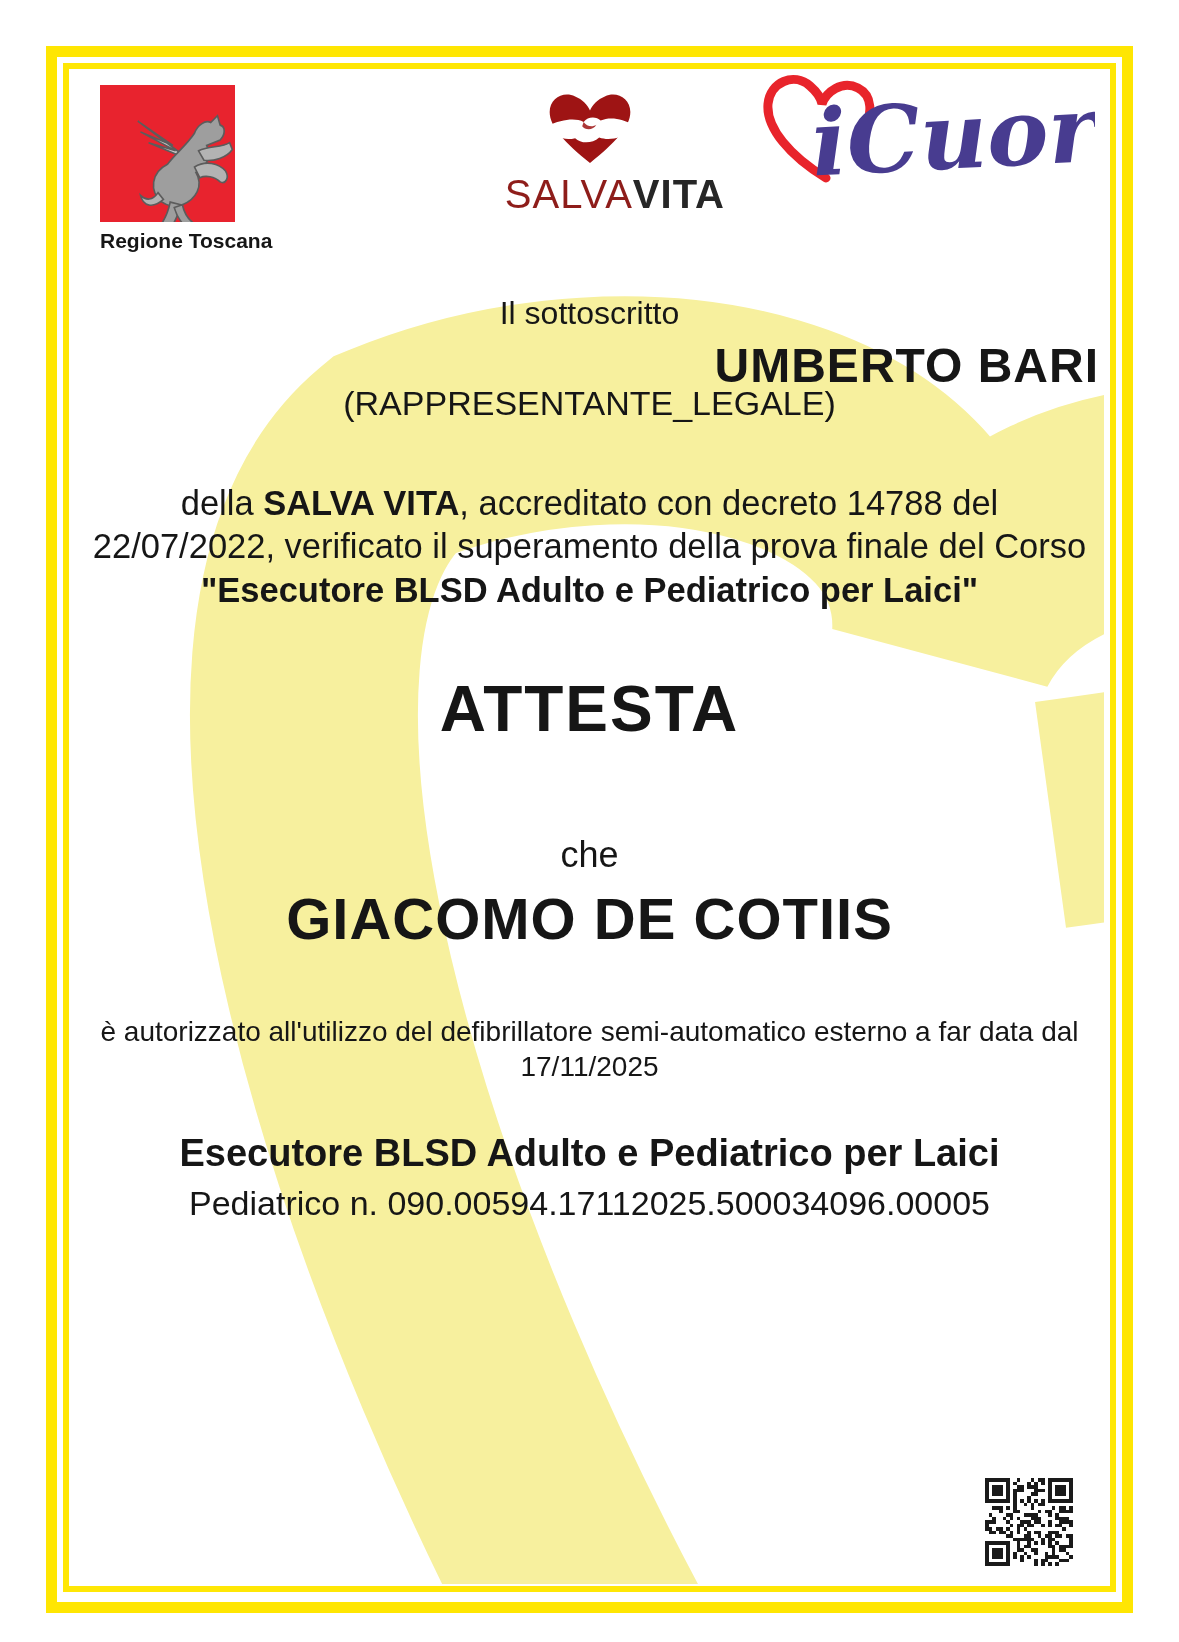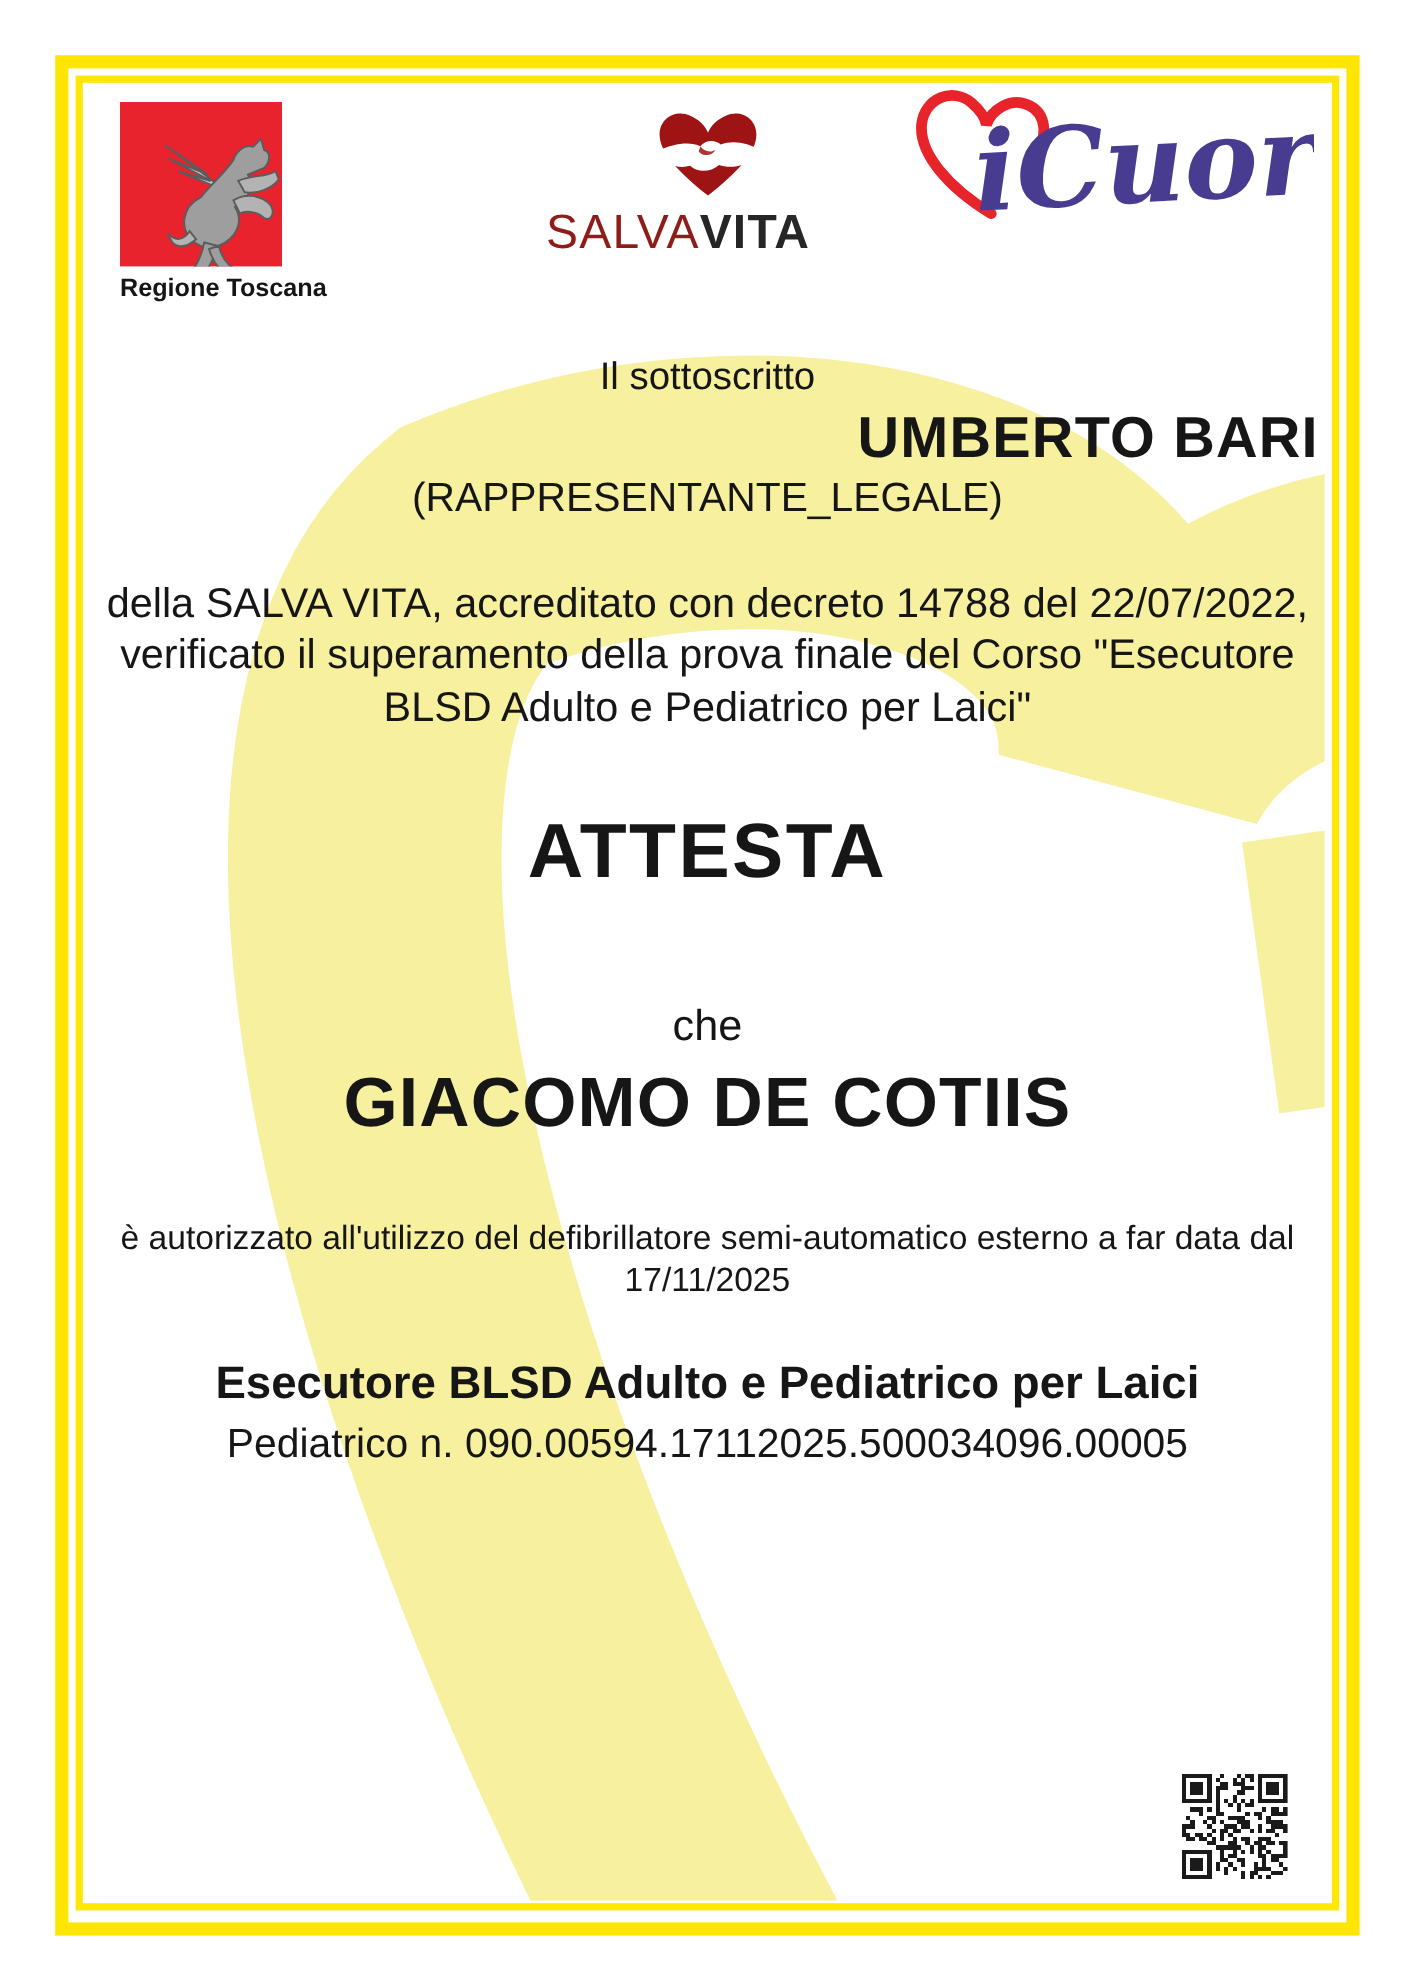--- a/index.html
+++ b/index.html
@@ -9,34 +9,34 @@
   
   #watermark-clip{left:72px;top:72px;width:1032px;height:1512px;overflow:hidden;z-index:0;}
   
   .border-outer{left:46px;top:46px;width:1087px;height:1567px;border:11px solid #ffe602;
                 box-sizing:border-box;z-index:2;pointer-events:none;}
   .border-inner{left:63px;top:63px;width:1053px;height:1529px;border:6px solid #ffe705;
                 box-sizing:border-box;z-index:2;pointer-events:none;}
   .txt{left:80px;width:1019px;text-align:center;z-index:3;}
   .intro{top:295px;font-size:32px;}
   .signer{top:338px;font-size:48px;font-weight:bold;letter-spacing:1px;text-align:right;}
-  .role{top:396px;font-size:34px;}
+  .role{top:384px;font-size:34px;}
   .body-par{top:482px;left:88px;width:1003px;font-size:34.5px;line-height:1.26;}
   .attesta{top:672px;font-size:64px;font-weight:bold;letter-spacing:2px;}
   .che{top:788px;font-size:36px;margin-top:46px;}
   .recipient{top:885px;font-size:58px;font-weight:bold;letter-spacing:1px;}
   .auth{top:998px;left:88px;width:1003px;font-size:28px;line-height:1.26;margin-top:16px;}
   .course-title{top:1132px;font-size:38px;font-weight:bold;}
   .cert-num{top:1184px;font-size:34px;}
-  .b{font-weight:normal;}
+  .b{font-weight:bold;}
   
   #logo-toscana{left:100px;top:85px;width:140px;z-index:3;}
   #toscana-box{width:135px;height:137px;background:#e8232e;}
   #toscana-label{font-size:21px;font-weight:bold;margin-top:7px;letter-spacing:0px;white-space:nowrap;}
-  #logo-salvavita{left:455px;top:88px;width:270px;text-align:left;z-index:3;}
+  #logo-salvavita{left:455px;top:88px;width:270px;text-align:right;z-index:3;}
   #salvavita-text{font-size:40px;letter-spacing:1px;margin-top:2px;white-space:nowrap;}
   #salvavita-text .salva{color:#8e1d1a;font-weight:400;}
   #salvavita-text .vita{color:#262626;font-weight:bold;}
   #logo-icuore{left:750px;top:62px;width:345px;height:135px;z-index:3;}
   #qr{left:985px;top:1478px;width:88px;height:88px;z-index:3;}
 </style>
 </head>
 <body>
 
 <div class="abs" id="watermark-clip">

